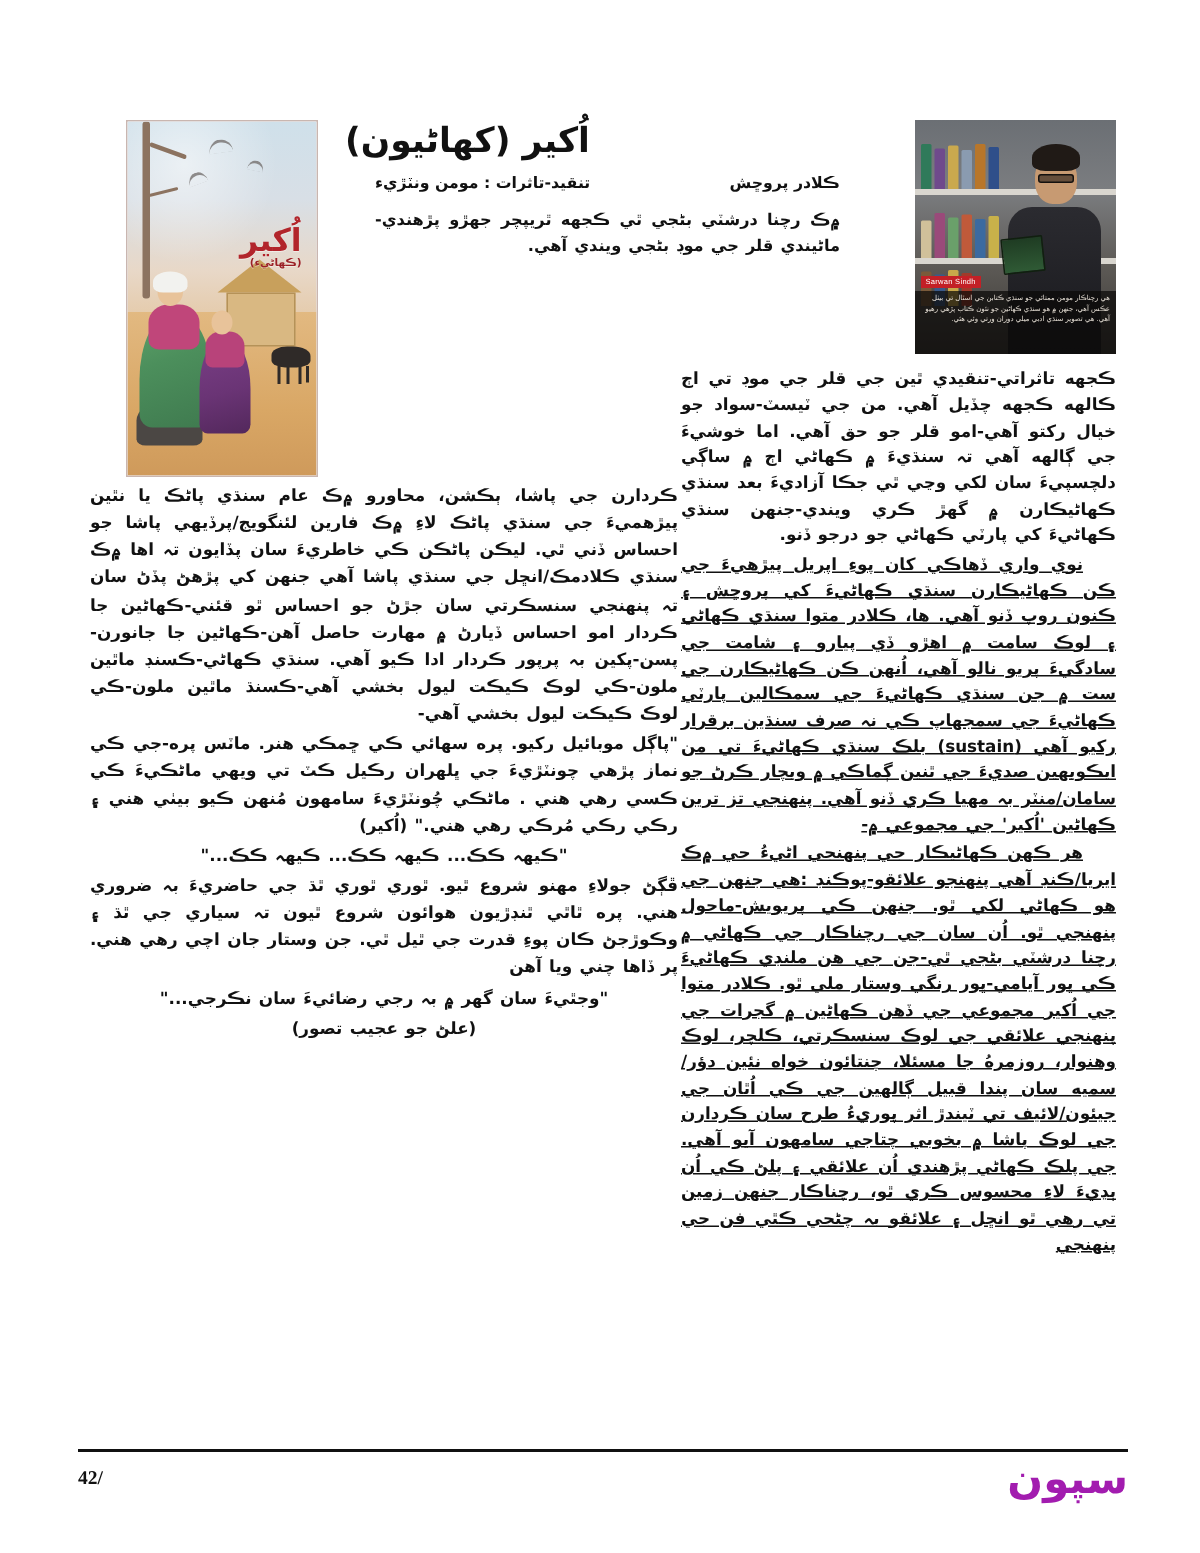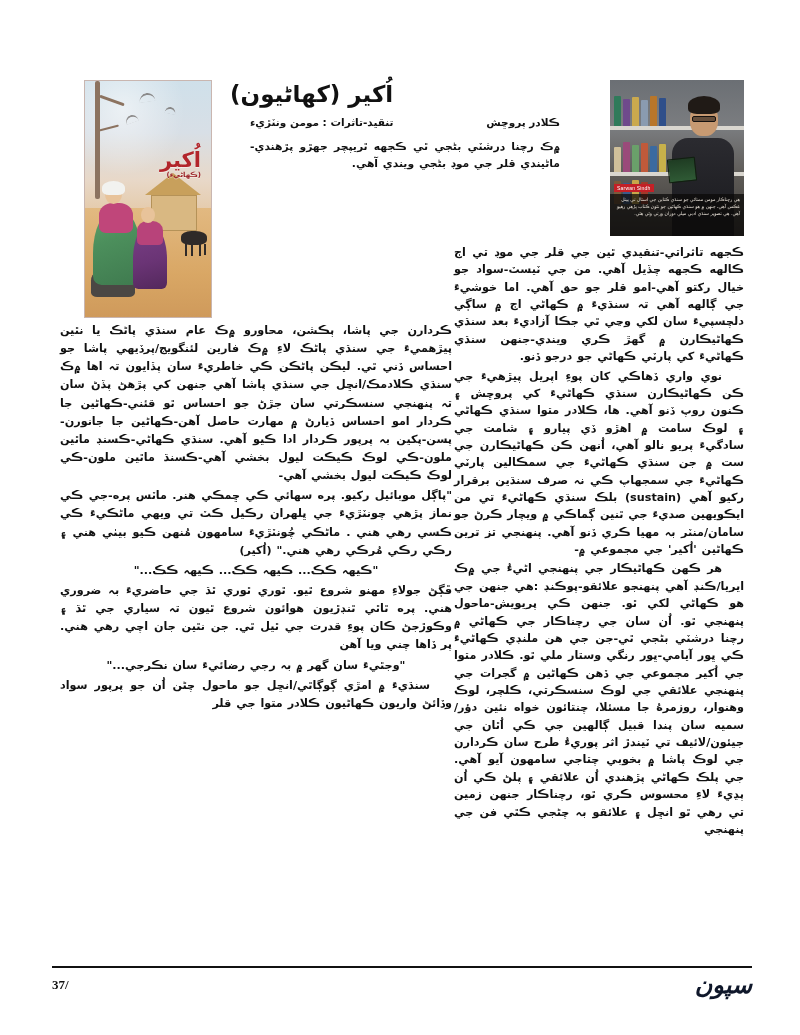--- a/index.html
+++ b/index.html
@@ -300,21 +300,21 @@
     line-height: 1.62;
     text-align: justify;
     text-align-last: right;
     direction: rtl;
     font-weight: 600;
     word-spacing: 1px;
   }
   .tx.small { font-size: 10.8px; line-height: 1.6; }
   .tx.tight { line-height: 1.55; }
   .tx p { margin: 0 0 2px 0; }
-  .tx p.indent { text-indent: 22px; }
+  .tx p.indent { text-indent: 22px; text-decoration: underline; }
   .tx p.center { text-align: center; text-align-last: center; }
 
   
   .footer-rule {
     position: absolute;
     left: 52px;
     right: 48px;
     top: 966px;
     height: 0;
     border-top: 2px solid #111;
@@ -331,25 +331,24 @@
     justify-content: space-between;
     direction: ltr;
   }
   .folio {
     font-family: "Liberation Serif", serif;
     font-size: 13px;
     font-weight: 700;
     color: #111;
   }
   .magazine-name {
-    font-size: 24px;
+    font-size: 28px;
     font-weight: 700;
     direction: rtl;
-    color: #0f172a;
-    font-style: italic;
+    color: #a21caf;
   }
 </style>
 </head>
 <body>
 
 <div class="page">
 
   <div class="content">
 
     <div class="title">اُکير (کهاڻيون)</div>
@@ -451,27 +450,27 @@
         <p class="indent">نوي واري ڏهاڪي کان پوءِ اپريل پيڙهيءَ جي ڪن ڪهاڻيڪارن سنڌي ڪهاڻيءَ کي پروڇش ۽ ڪنون روپ ڏنو آهي. ها، ڪلادر متوا سنڌي ڪهاڻي ۽ لوڪ سامت ۾ اهڙو ڏي پيارو ۽ شامت جي سادگيءَ پريو نالو آهي، اُنهن ڪن ڪهاڻيڪارن جي ست ۾ جن سنڌي ڪهاڻيءَ جي سمڪالين پارٽي ڪهاڻيءَ جي سمجهاپ ڪي نہ صرف سنڌين برقرار رکيو آهي (sustain) بلڪ سنڌي ڪهاڻيءَ تي من ايڪويهين صديءَ جي ٿنين ڳماڪي ۾ ويچار ڪرڻ جو سامان/منٽر بہ مهيا ڪري ڏنو آهي. پنهنجي تز ترين ڪهاڻين 'اُکير' جي مجموعي ۾-</p>
         <p class="indent">هر ڪهن ڪهاڻيڪار جي پنهنجي اڻيءُ جي ۾ڪ ايريا/ڪنڊ آهي پنهنجو علائقو-پوڪنڊ :هي جنهن جي هو ڪهاڻي لکي ٿو. جنهن ڪي پريويش-ماحول پنهنجي ٿو. اُن سان جي رچناڪار جي ڪهاڻي ۾ رچنا درشٽي بڻجي ٿي-جن جي هن ملنڊي ڪهاڻيءَ ڪي ڀور آيامي-ڀور رنگي وستار ملي ٿو. ڪلادر متوا جي اُکير مجموعي جي ڏهن ڪهاڻين ۾ گجرات جي پنهنجي علائقي جي لوڪ سنسڪرتي، ڪلچر، لوڪ وهنوار، روزمرهُ جا مسئلا، چنتائون خواه نئين دؤر/سميه سان پندا قبيل ڳالهين جي ڪي اُٿان جي جيئون/لائيف تي ٽيندڙ اثر پوريءُ طرح سان ڪردارن جي لوڪ پاشا ۾ بخوبي چتاجي سامهون آيو آهي. جي پلڪ ڪهاڻي پڙهندي اُن علائقي ۽ پلڻ ڪي اُن ٻڍيءَ لاءِ محسوس ڪري ٿو، رچناڪار جنهن زمين تي رهي ٿو انڇل ۽ علائقو بہ چڻجي ڪٿي فن جي پنهنجي</p>
       </div>
     </div>
 
     <div class="mid-band">
       <div class="tx">
         <p>ڪردارن جي پاشا، ٻڪشن، محاورو ۾ڪ عام سنڌي پاڻڪ يا نٿين پيڙهميءَ جي سنڌي پاڻڪ لاءِ ۾ڪ فارين لئنگويج/پرڏيهي پاشا جو احساس ڏني ٿي. ليڪن پاڻڪن ڪي خاطريءَ سان پڏايون تہ اها ۾ڪ سنڌي ڪلادمڪ/انڇل جي سنڌي پاشا آهي جنهن کي پڙهڻ پڏڻ سان تہ پنهنجي سنسڪرتي سان جڙڻ جو احساس ٿو قئني-ڪهاڻين جا ڪردار امو احساس ڏيارڻ ۾ مهارت حاصل آهن-ڪهاڻين جا جانورن-پسن-پکين بہ پرپور ڪردار ادا ڪيو آهي. سنڌي ڪهاڻي-ڪسنڊ ماٿين ملون-ڪي لوڪ ڪيڪت ليول بخشي آهي-ڪسنڌ ماٿين ملون-ڪي لوڪ ڪيڪت ليول بخشي آهي-</p>
         <p>"پاڳل موبائيل رکيو. پره سهائي ڪي ڇمڪي هنر. ماٽس پره-جي ڪي نماز پڙهي چونٽڙيءَ جي ڀلهران رڪيل ڪٽ تي ويهي ماڻڪيءَ ڪي ڪسي رهي هني . ماڻڪي چُونٽڙيءَ سامهون مُنهن ڪيو بيٺي هني ۽ رڪي رڪي مُرڪي رهي هني." (اُکير)</p>
         <p class="center">"ڪيهہ ڪڪ... ڪيهہ ڪڪ... ڪيهہ ڪڪ..."</p>
-        <p>ڦڳڻ جولاءِ مهنو شروع ٿيو. ٿوري ٿوري ٿڌ جي حاضريءَ بہ ضروري هني. پره ٿاٿي ٿنڊڙيون هوائون شروع ٿيون تہ سياري جي ٿڌ ۽ وڪوڙجڻ ڪان پوءِ قدرت جي ٿيل ٿي. جن نٿين جان اچي رهي هني. پر ڏاها چني ويا آهن</p>
+        <p>ڦڳڻ جولاءِ مهنو شروع ٿيو. ٿوري ٿوري ٿڌ جي حاضريءَ بہ ضروري هني. پره ٿاٿي ٿنڊڙيون هوائون شروع ٿيون تہ سياري جي ٿڌ ۽ وڪوڙجڻ ڪان پوءِ قدرت جي ٿيل ٿي. جن وستار جان اچي رهي هني. پر ڏاها چني ويا آهن</p>
         <p class="center">"وجٿيءَ سان گهر ۾ بہ رجي رضائيءَ سان نڪرجي..."</p>
-        <p class="indent">سنڌيءَ ۾ امڙي ڳوڳاٿي/انڇل جو ماحول چڻن اُن جو پرپور سواد وڏائڻ واريون ڪهاڻيون ڪلادر متوا جي قلر</p>
+        <p class="center">(علڻ جو عجيب تصور)</p>
       </div>
     </div>
 
   </div>
 
   <div class="footer-rule"></div>
   <div class="footer">
-    <div class="folio">37/</div>
+    <div class="folio">42/</div>
     <div class="magazine-name">سپون</div>
   </div>
 
 </div>
 
 </body></html>

